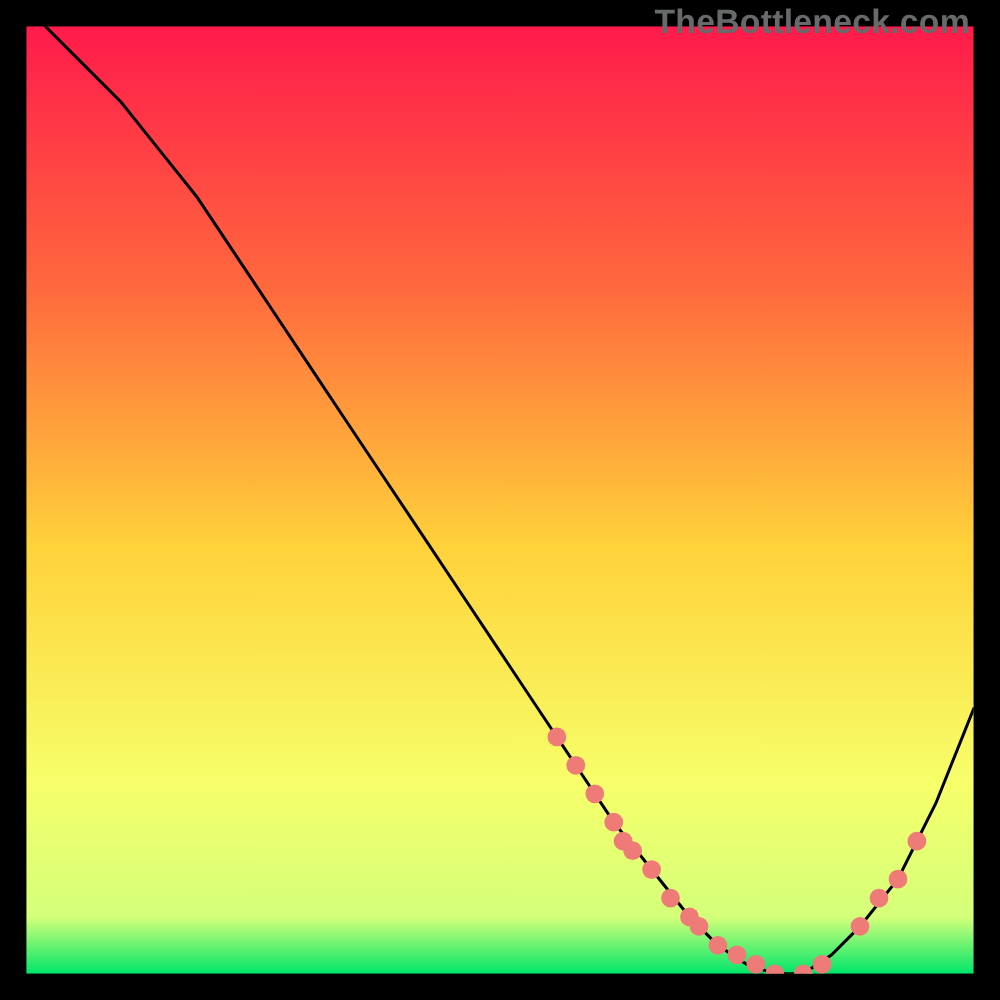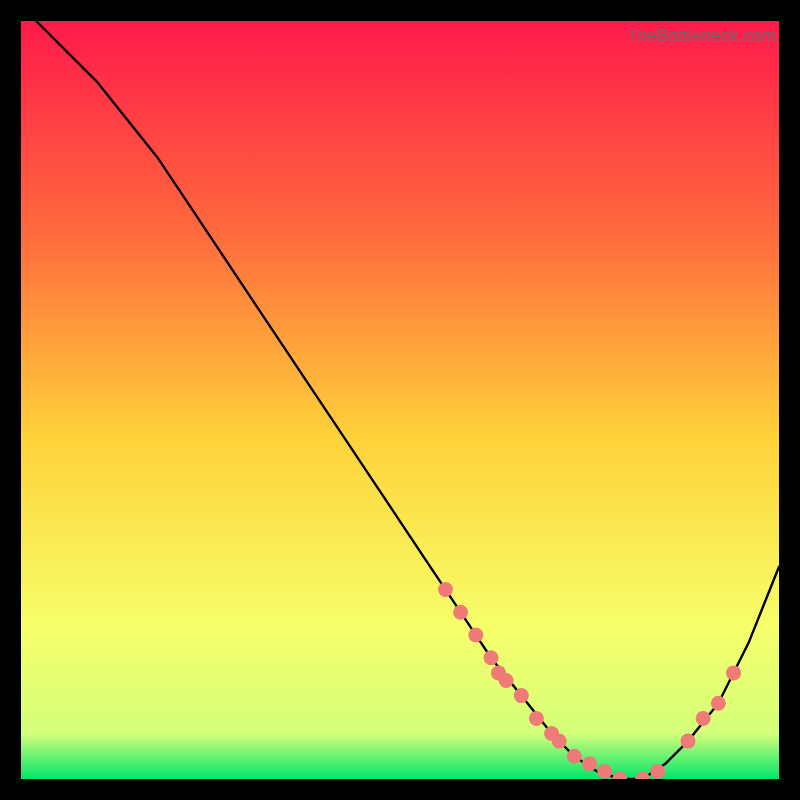--- a/index.html
+++ b/index.html
@@ -23,25 +23,24 @@
     left: 0;
     top: 0;
     width: 758px;
     height: 758px;
   }
   .attribution {
     position: absolute;
     top: 2px;
     right: 24px;
     font-family: Arial, Helvetica, sans-serif;
-    font-size: 17px;
-    font-weight: 400;
+    font-size: 27px;
+    font-weight: 700;
     color: #67696b;
     letter-spacing: 0.2px;
-    margin-top: 24px;
   }
   svg { display: block; }
 </style>
 </head>
 <body>
 
 <div class="frame">
   <svg class="plot" viewBox="0 0 758 758">
     <defs>
       <linearGradient id="bg-grad" x1="0" y1="0" x2="0" y2="1">

